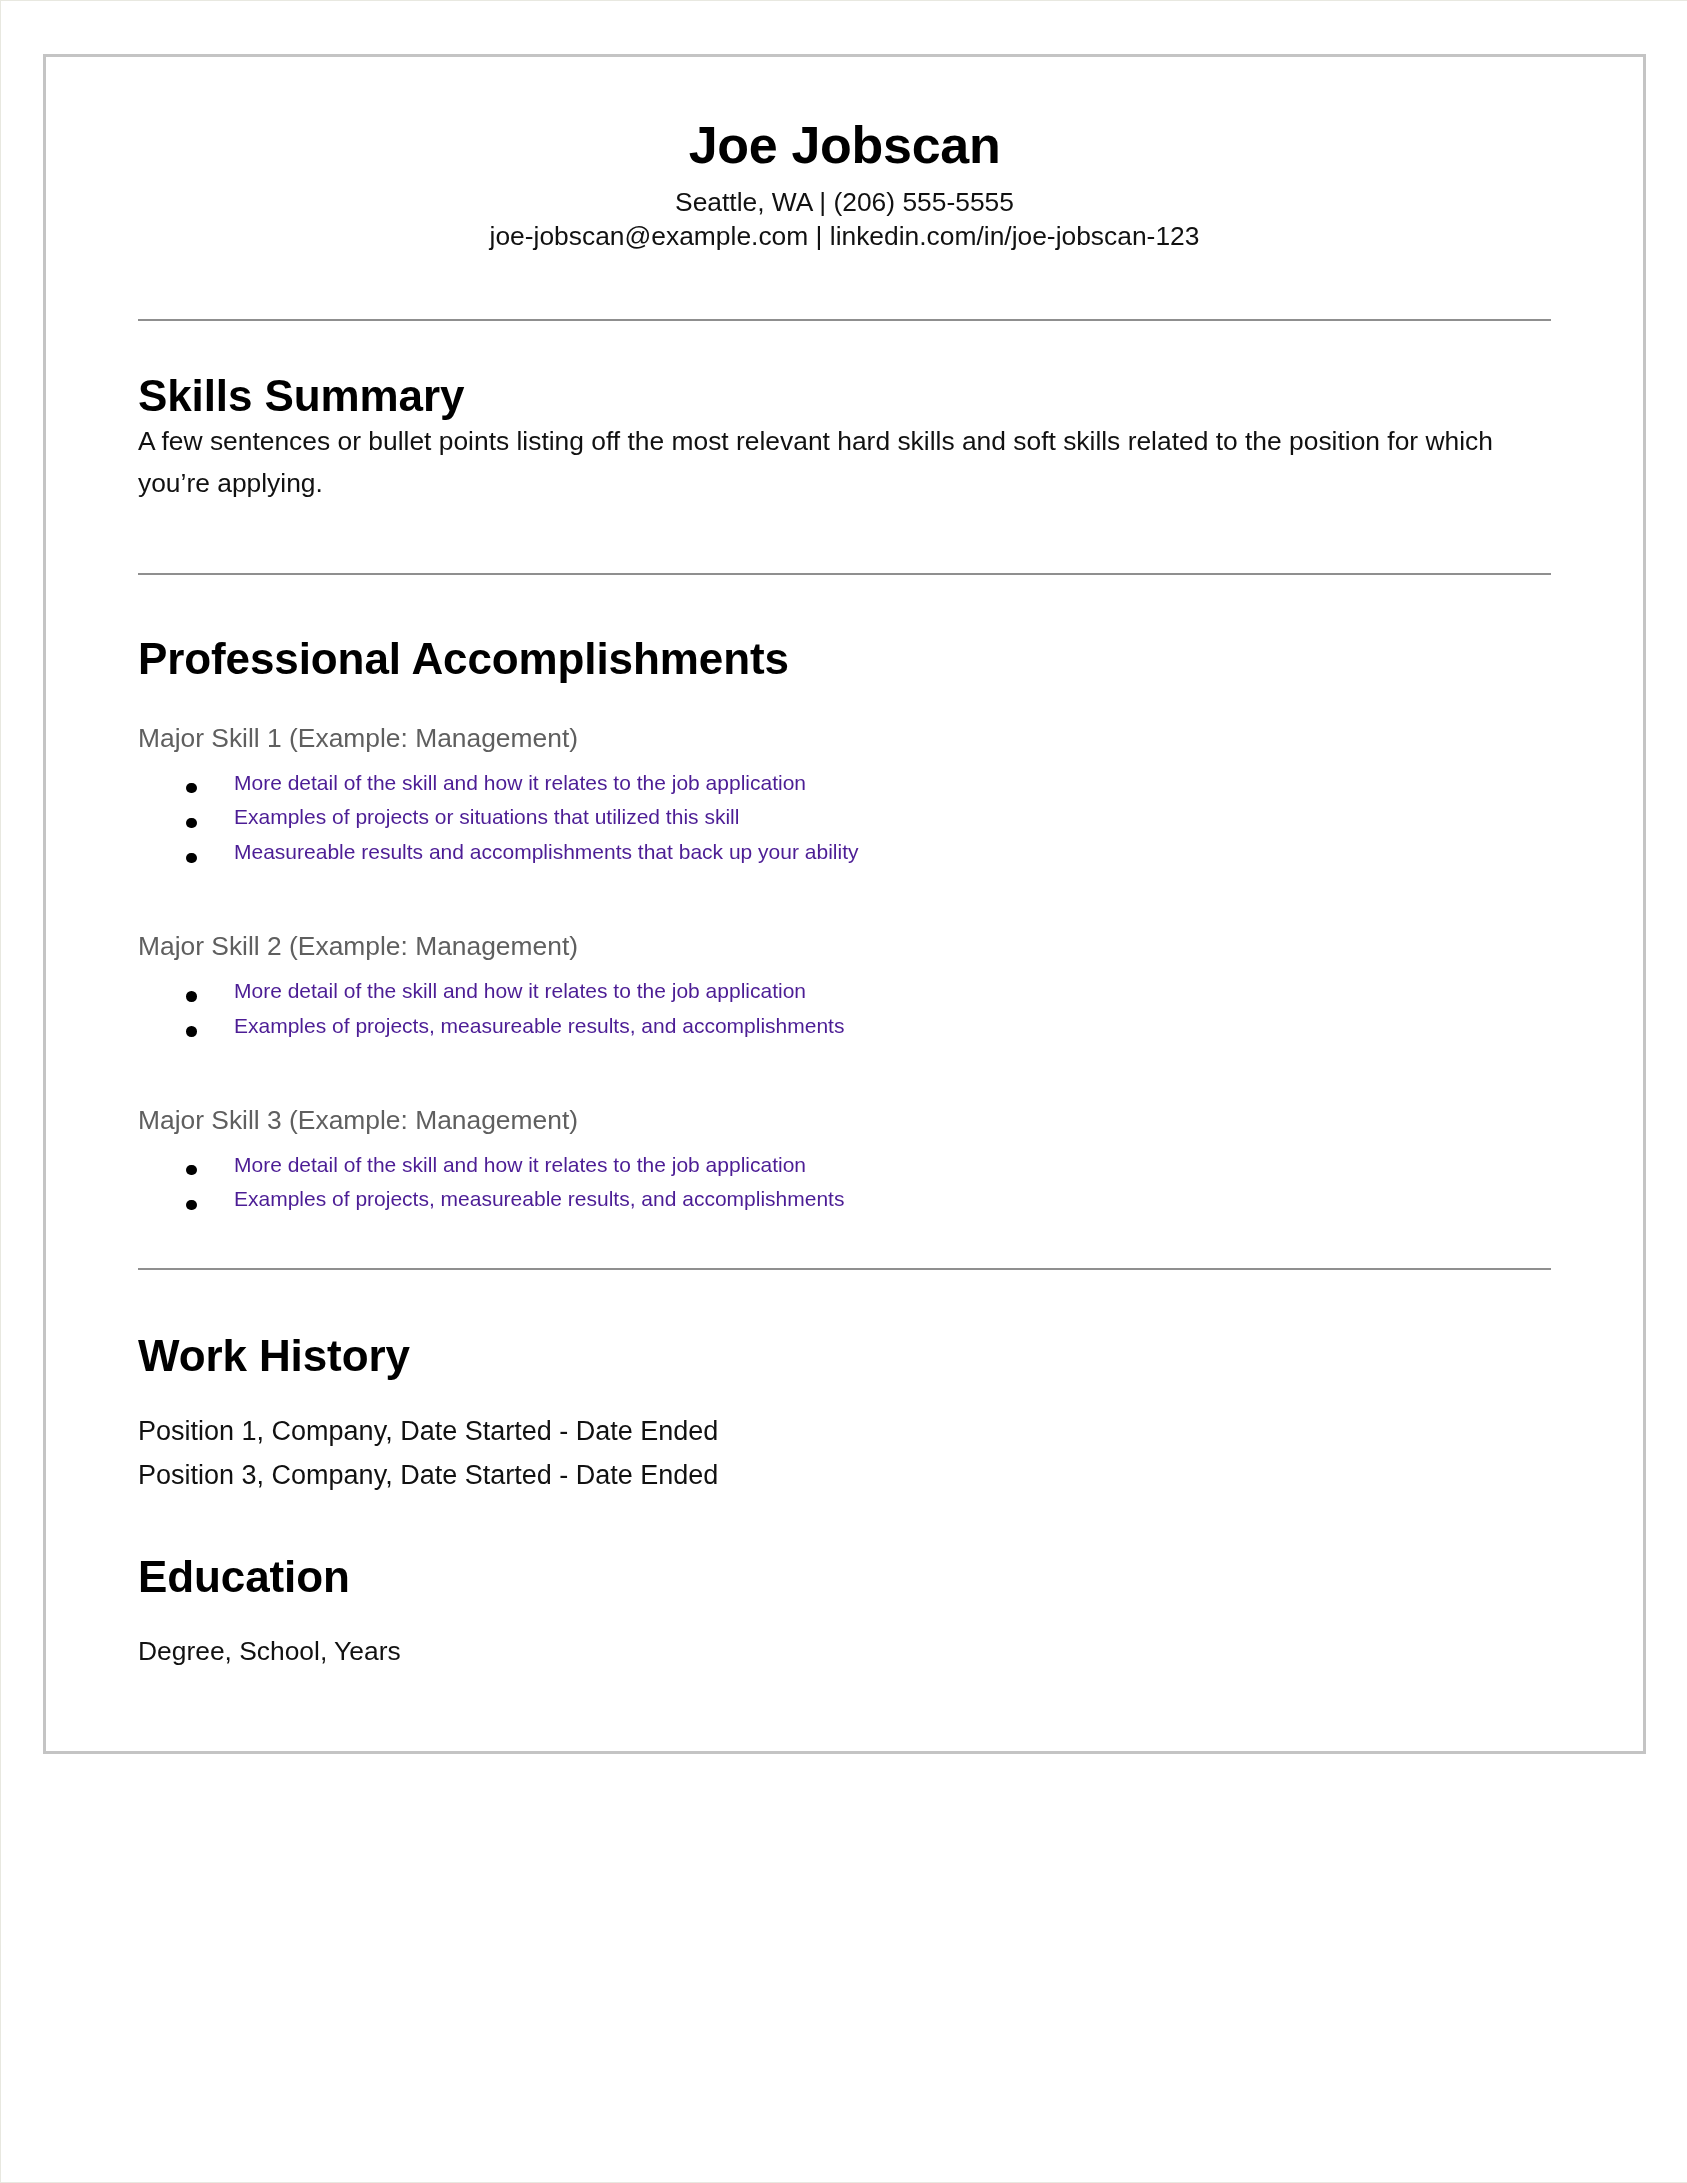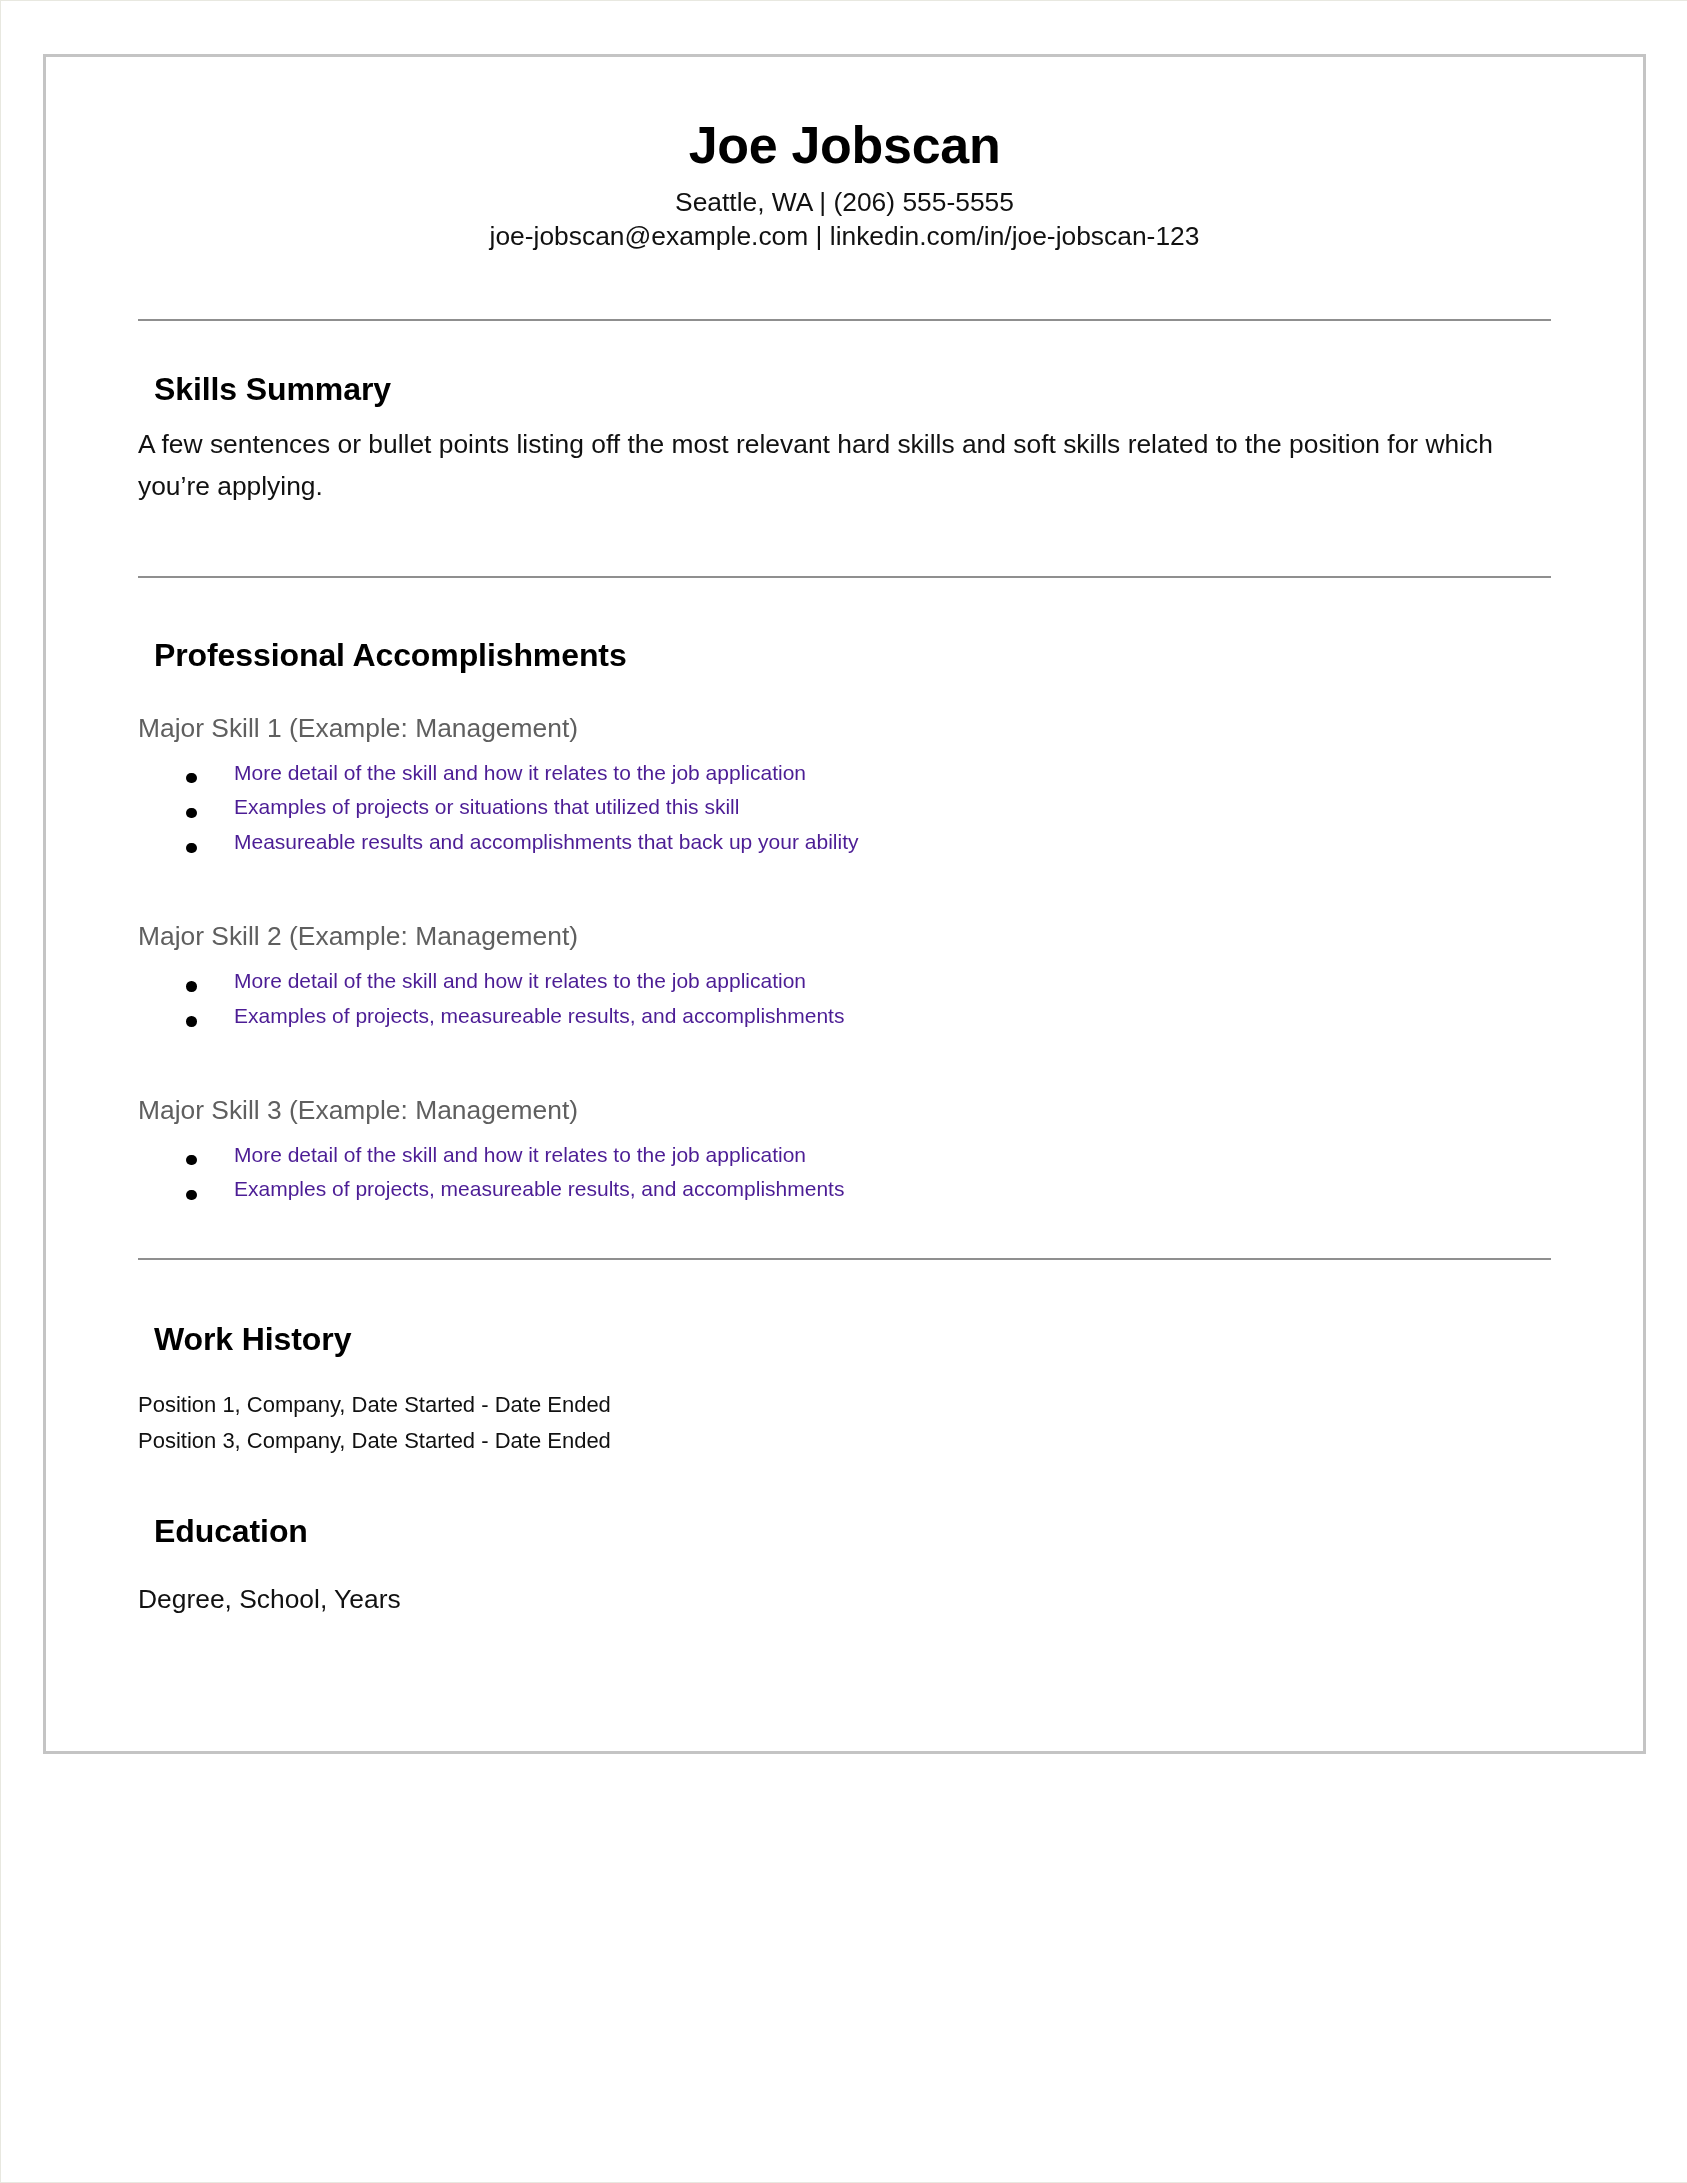--- a/index.html
+++ b/index.html
@@ -72,25 +72,25 @@
     height: 0;
     border-top: 2.6px solid #8f8f8f;
     margin: 0;
   }
   .rule-1 { margin-top: 66px; }
   .rule-2 { margin-top: 69px; }
   .rule-3 { margin-top: 55px; }
 
   
   .section-title {
-    font-size: 32px;
+    font-size: 44px;
     font-weight: 700;
     color: #000000;
     letter-spacing: -0.1px;
-    margin: 16px;
+    margin: 0;
   }
   .section-skills-summary  { margin-top: 50px; }
   .section-accomplishments { margin-top: 59px; }
   .section-work-history    { margin-top: 61px; }
   .section-education       { margin-top: 55px; }
 
   
   .body-text {
     font-size: 26.4px;
     line-height: 1.56;
@@ -136,21 +136,21 @@
     background: #000000;
   }
 
   
   .work-list {
     list-style: none;
     margin: 29px 0 0 0;
     padding: 0;
   }
   .work-item {
-    font-size: 22px;
+    font-size: 27px;
     line-height: 1.6;
     color: #111111;
   }
 
   
   .education-text { margin-top: 29px; }
 </style>
 </head>
 <body>
 

